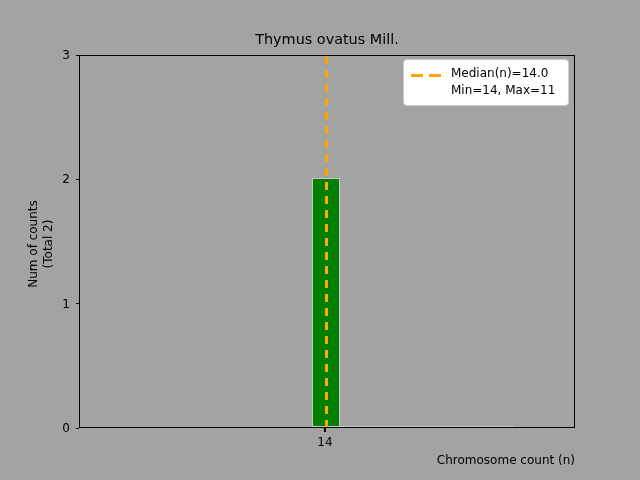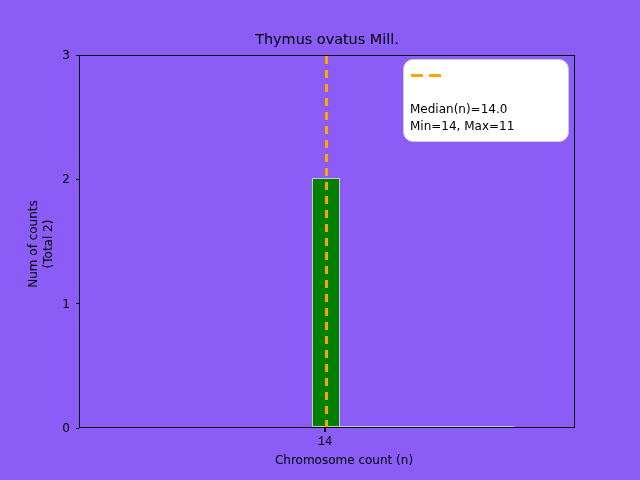--- a/index.html
+++ b/index.html
@@ -7,21 +7,21 @@
     width:640px;height:480px;
     background:#ffffff;
     font-family:"DejaVu Sans", sans-serif;
     overflow:hidden;
     position:relative;
   }
   #figure{
     position:absolute;
     left:0;top:0;
     width:640px;height:480px;
-    background:#8b5cf6;
+    background:#a3a3a3;
   }
   
   #chart-title{
     position:absolute;
     left:79px; top:30px;
     width:496px;
     text-align:center;
     font-size:14.4px;
     color:#000000;
     line-height:18px;
@@ -66,21 +66,21 @@
     right:0px;
     top:-0.5px;
     width:3.5px;
     height:1.1px;
     background:#000000;
   }
   
   #x-ticks{
     position:absolute;
     left:79px;top:428px;
-    width:496px;height:30px;font-family:Liberation Mono, monospace;
+    width:496px;height:30px;
   }
   .xtick-col{
     position:absolute;
     top:0;
     width:0;height:0;
   }
   .xtick-mark{
     position:absolute;
     left:-0.55px;top:0;
     width:1.1px;height:3.5px;
@@ -91,23 +91,23 @@
     left:-40px;top:6px;
     width:80px;
     text-align:center;
     font-size:12px;
     color:#000000;
     line-height:16px;
   }
   
   #xlabel{
     position:absolute;
-    left:96px;top:452px;
+    left:79px;top:452px;
     width:496px;
-    text-align:center;
+    text-align:right;
     font-size:12px;
     color:#000000;
     line-height:16px;
   }
   #ylabel{
     position:absolute;
     left:-146px;
     top:229px;
     width:373px;
     text-align:center;
@@ -147,27 +147,26 @@
       rgba(255,255,255,0) 14px
     );
   }
   
   #legend{
     position:absolute;
     left:403px;top:59px;
     width:166px;
     border:0.9px solid #cccccc;
     background:#ffffff;
-    border-radius:10px;
+    border-radius:4px;
     padding:5px 8px 6px 6px;
     box-sizing:border-box;
     box-shadow:none;
     display:flex;
     align-items:flex-start;
-    flex-direction:column;
   }
   #legend-swatch{
     width:34px;
     height:16px;
     position:relative;
     flex:0 0 34px;
     margin-top:2px;
     margin-right:7px;
   }
   #legend-swatch .dash{

